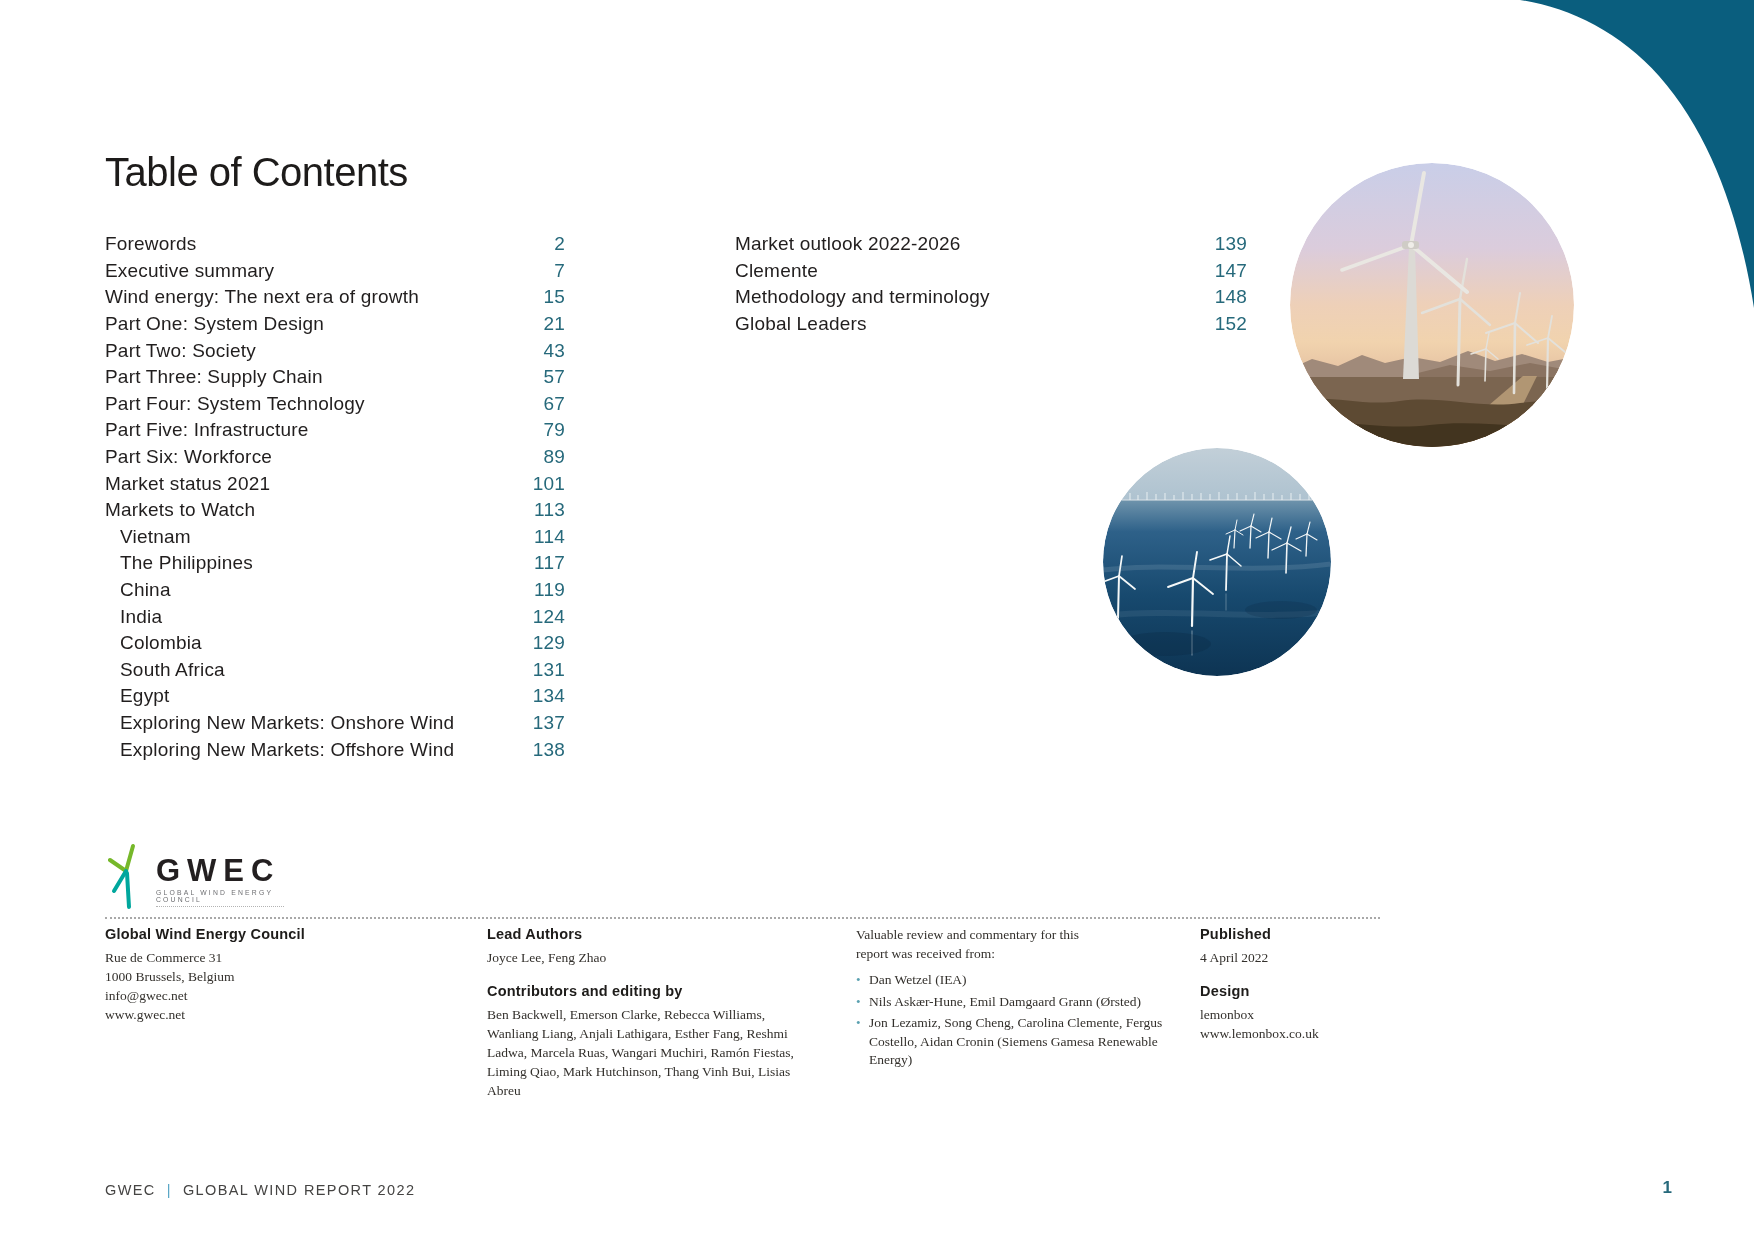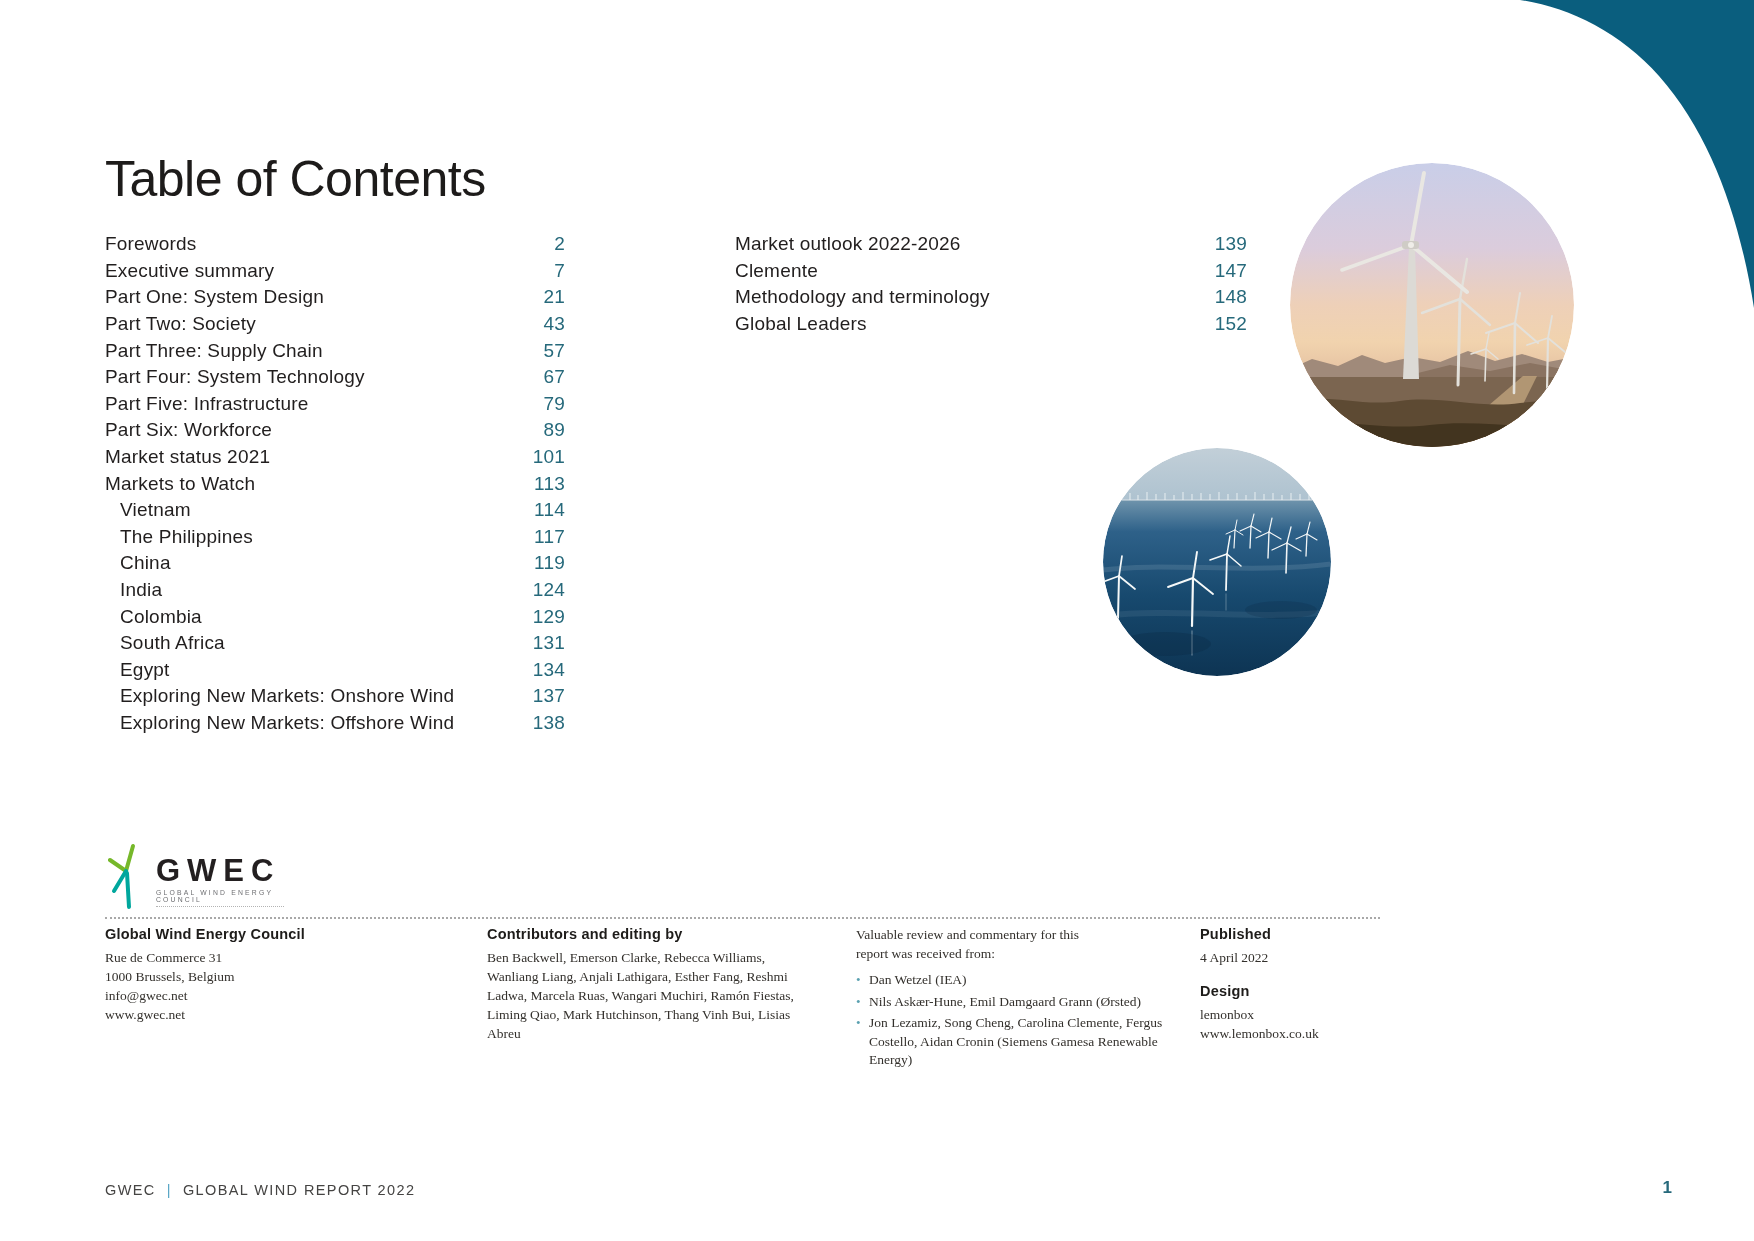--- a/index.html
+++ b/index.html
@@ -4,21 +4,21 @@
 <style>
   html,body{margin:0;padding:0;background:#e8e8e8;}
   .page{
     position:relative;width:1754px;height:1241px;background:#ffffff;
     overflow:hidden;font-family:"Liberation Sans",sans-serif;color:#211e1e;
   }
   
   .corner{position:absolute;top:0;right:0;width:250px;height:320px;}
   
   .title{
-    position:absolute;left:105px;top:150px;font-size:50px;font-weight:500;
+    position:absolute;left:105px;top:150px;font-size:40px;font-weight:500;
     letter-spacing:-0.5px;color:#1d1b1a;
   }
   
   .toc{position:absolute;display:flex;flex-direction:column;}
   .toc.left{left:105px;top:231px;width:460px;}
   .toc.right{left:735px;top:231px;width:512px;}
   .toc-row{
     display:flex;justify-content:space-between;align-items:center;
     height:26.6px;font-size:19px;letter-spacing:0.2px;
   }
@@ -77,20 +77,24 @@
   <div class="title">Table of Contents</div>
 
   <div class="toc left">
     <div class="toc-row">
         <span class="lbl">Forewords</span>
         <span class="num">2</span>
       </div>
     <div class="toc-row">
         <span class="lbl">Executive summary</span>
         <span class="num">7</span>
+      </div>
+    <div class="toc-row">
+        <span class="lbl">Wind energy: The next era of growth</span>
+        <span class="num">15</span>
       </div>
     <div class="toc-row">
         <span class="lbl">Part One: System Design</span>
         <span class="num">21</span>
       </div>
     <div class="toc-row">
         <span class="lbl">Part Two: Society</span>
         <span class="num">43</span>
       </div>
     <div class="toc-row">
@@ -349,20 +353,24 @@
   <div class="col col1">
     <h4>Global Wind Energy Council</h4>
     <div>Rue de Commerce 31</div>
     <div>1000 Brussels, Belgium</div>
     <div>info@gwec.net</div>
     <div>www.gwec.net</div>
   </div>
 
   <div class="col col2">
     <div class="grp">
+      <h4>Lead Authors</h4>
+      <div>Joyce Lee, Feng Zhao</div>
+    </div>
+    <div class="grp">
       <h4>Contributors and editing by</h4>
       <div>Ben Backwell, Emerson Clarke, Rebecca Williams, Wanliang Liang, Anjali Lathigara, Esther Fang, Reshmi Ladwa, Marcela Ruas, Wangari Muchiri, Ramón Fiestas, Liming Qiao, Mark Hutchinson, Thang Vinh Bui, Lisias Abreu</div>
     </div>
   </div>
 
   <div class="col col3">
     <p class="intro">Valuable review and commentary for this report was received from:</p>
     <ul>
       <li>Dan Wetzel (IEA)</li>
       <li>Nils Askær-Hune, Emil Damgaard Grann (Ørsted)</li>

